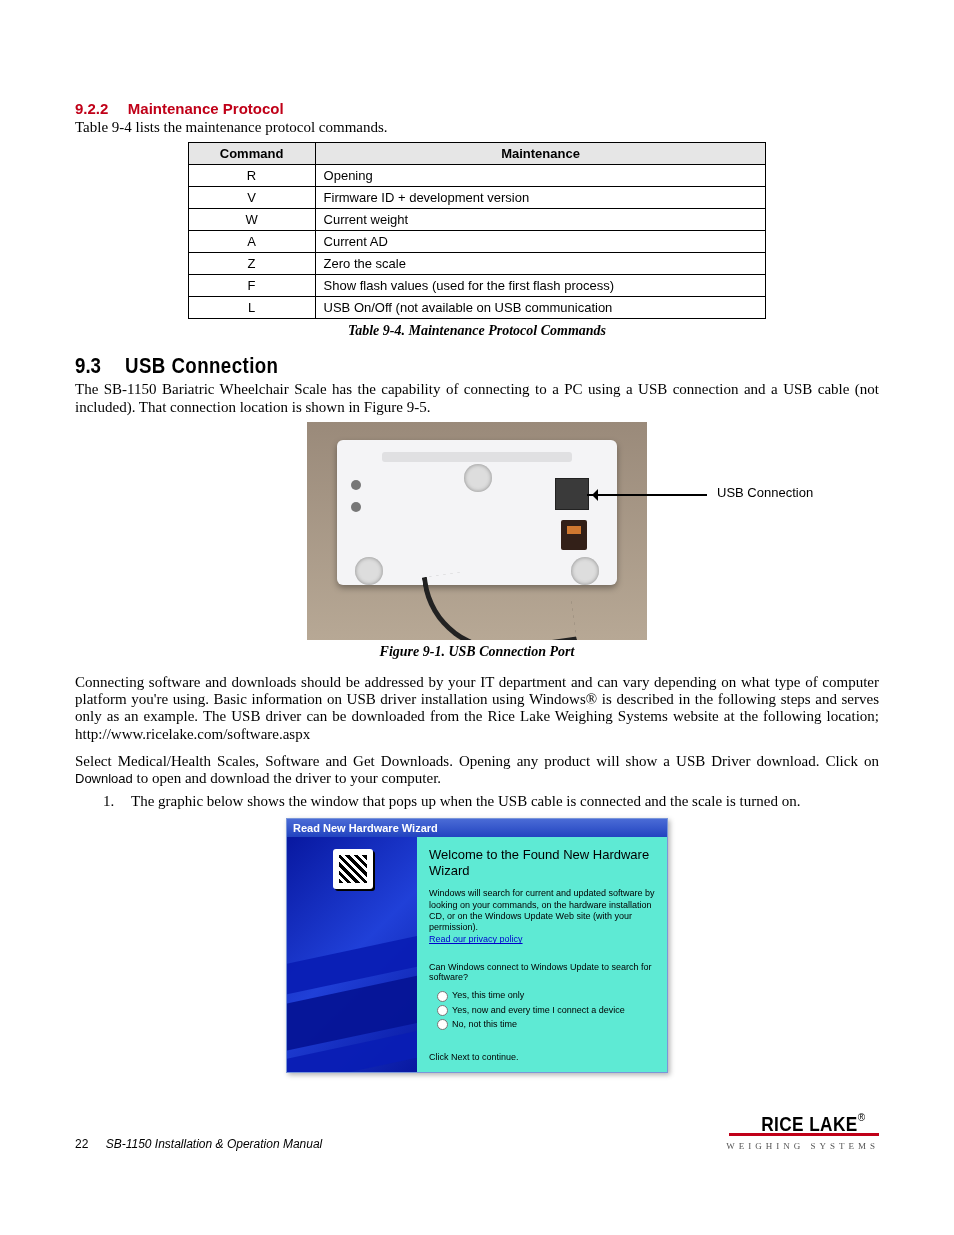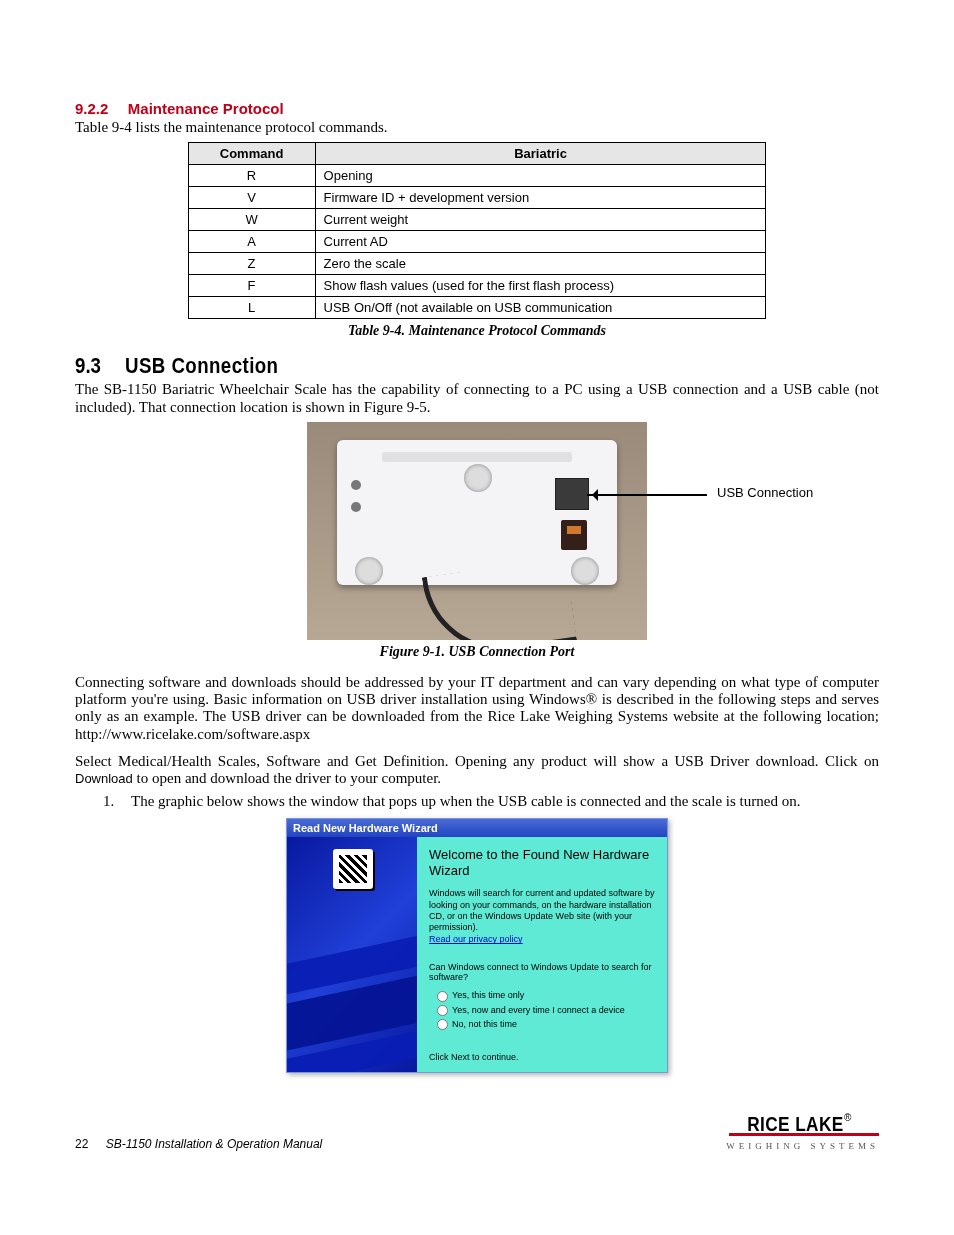--- a/index.html
+++ b/index.html
@@ -264,21 +264,21 @@
     align-items:flex-end;
     justify-content:space-between;
   }
   .footer .left {
     font-family: Arial, sans-serif;
     font-size: 12px;
   }
   .footer .left .pn { font-weight:normal; display:inline-block; margin-right:14px;}
   .footer .left .doc { font-style: italic;}
   .logo {
-    text-align:left;
+    text-align:center;
     line-height:1;
   }
   .logo .name {
     font-family: "Arial Black", Arial, sans-serif;
     font-weight:900;
     font-size:21px;
     letter-spacing:0.5px;
     transform: scaleX(0.82);
     transform-origin: right;
     display:inline-block;
@@ -307,21 +307,21 @@
     <span class="sec-num">9.2.2</span>
     &nbsp;&nbsp;&nbsp;
     <span class="sec-title">Maintenance Protocol</span>
   </div>
   <div class="body-text">Table 9-4 lists the maintenance protocol commands.</div>
 
   <table class="protocol">
     <thead>
       <tr>
         <th>Command</th>
-        <th>Bariatric</th>
+        <th>Maintenance</th>
       </tr>
     </thead>
     <tbody>
       <tr>
           <td class="cmd">R</td>
           <td>Opening</td>
         </tr>
       <tr>
           <td class="cmd">V</td>
           <td>Firmware ID + development version</td>
@@ -369,21 +369,21 @@
       <div class="cable"></div>
     </div>
     <div class="arrow-line"></div>
     <div class="arrow-label">USB Connection</div>
   </div>
   <div class="caption">Figure 9-1. USB Connection Port</div>
 
   <div class="body-text" style="margin-bottom:10px;">Connecting software and downloads should be addressed by your IT department and can vary depending on what type of computer platform you're using. Basic information on USB driver installation using Windows® is described in the following steps and serves only as an example. The USB driver can be downloaded from the Rice Lake Weighing Systems website at the following location; http://www.ricelake.com/software.aspx</div>
 
   <div class="body-text">
-    <span>Select Medical/Health Scales, Software and Get Definition. Opening any product will show a USB Driver download. Click on </span><span class="download-word">Download</span><span> to open and download the driver to your computer.</span>
+    <span>Select Medical/Health Scales, Software and Get Downloads. Opening any product will show a USB Driver download. Click on </span><span class="download-word">Download</span><span> to open and download the driver to your computer.</span>
   </div>
 
   <div class="ol">
     <div class="n">1.</div>
     <div>The graphic below shows the window that pops up when the USB cable is connected and the scale is turned on.</div>
   </div>
 
   <div class="wizard">
     <div class="titlebar">Read New Hardware Wizard</div>
     <div class="content">

